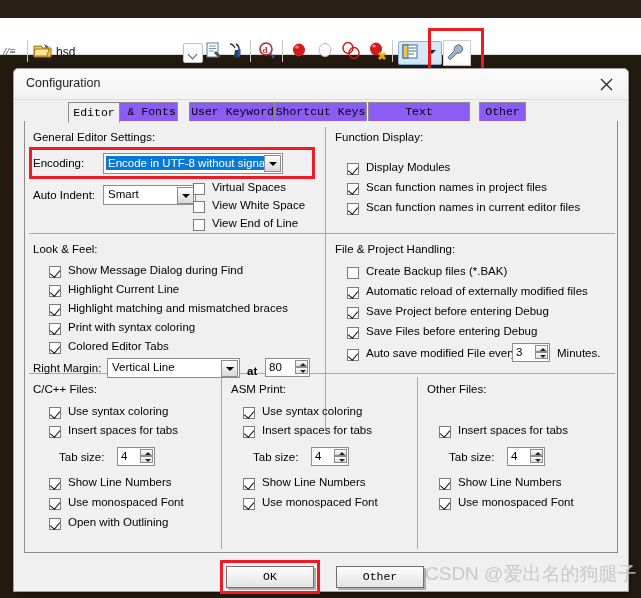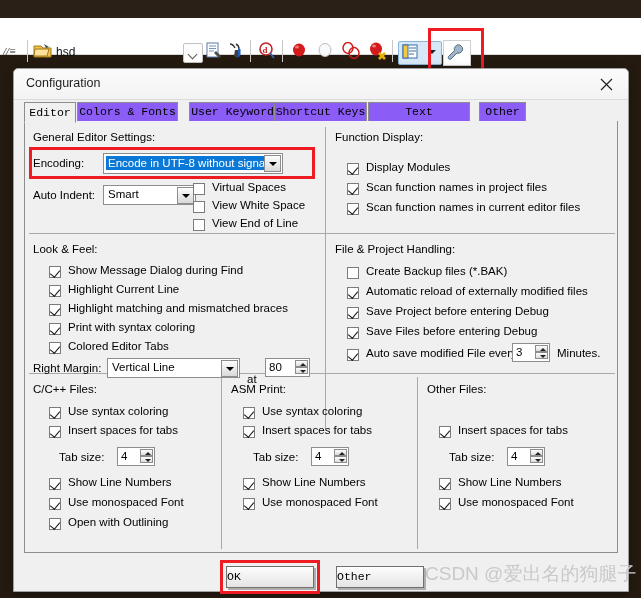--- a/index.html
+++ b/index.html
@@ -34,21 +34,21 @@
     background:linear-gradient(#fbfbfb,#f3f3f3);border-bottom:1px solid #dcdcdc;border-radius:5px 5px 0 0;}
   .dlg-title-text{position:absolute;left:12px;top:7px;font-size:12.5px;color:#1d1d1d;}
   .dlg-close{position:absolute;right:0;top:0;width:44px;height:29px;cursor:default;}
   .dlg-close svg{position:absolute;left:16px;top:9px;}
 
   .tabstrip{position:absolute;left:10px;top:33px;width:594px;height:20px;}
   .tab{position:absolute;top:0;height:19px;box-sizing:border-box;
        border:1px solid #8d8d8d;border-bottom:none;background:#8b5cf6;
        font-family:"Liberation Mono",monospace;font-size:11.5px;color:#000;
        text-align:center;line-height:18px;cursor:default;}
-  .tab.active{background:#f0f0f0;border-bottom:1px solid #f0f0f0;height:21px;line-height:20px;z-index:3;}
+  .tab.active{background:#f0f0f0;border-bottom:1px solid #f0f0f0;height:21px;line-height:20px;z-index:3;margin-left:44px;}
 
   .panel{position:absolute;left:10px;top:52px;width:594px;height:432px;
          box-sizing:border-box;border:1px solid #8d8d8d;border-top:none;background:#f0f0f0;}
 
   
   .hline{position:absolute;height:1px;background:#a8a8a8;}
   .vline{position:absolute;width:1px;background:#a8a8a8;}
 
   .grp-label{position:absolute;font-size:11.5px;color:#000;white-space:nowrap;}
   .lbl{position:absolute;font-size:11.5px;color:#000;white-space:nowrap;}
@@ -74,21 +74,21 @@
   .spin .sbtns{position:absolute;right:1px;top:1px;width:13px;height:15px;}
   .spin .su,.spin .sd{position:absolute;left:0;width:13px;height:7px;
       background:linear-gradient(#fdfdfd,#dcdcdc);border:1px solid #8d8d8d;box-sizing:border-box;}
   .spin .su{top:0;} .spin .sd{top:7px;}
   .spin .su:after{content:"";position:absolute;left:4px;top:2px;border-left:3px solid transparent;border-right:3px solid transparent;border-bottom:3px solid #222;}
   .spin .sd:after{content:"";position:absolute;left:4px;top:2px;border-left:3px solid transparent;border-right:3px solid transparent;border-top:3px solid #222;}
 
   .btn{position:absolute;box-sizing:border-box;height:22px;
        border:1px solid #707070;background:linear-gradient(#fdfdfd,#e4e4e4);
        font-family:"Liberation Mono",monospace;font-size:11.5px;color:#000;
-       text-align:left;line-height:20px;cursor:default;}
+       text-align:center;line-height:20px;cursor:default;}
   .btn.shadow{box-shadow:2px 2px 0 rgba(120,120,120,.55);}
 
   .redbox{position:absolute;box-sizing:border-box;border:3px solid #ee1b22;}
   .watermark{position:absolute;font-size:19px;color:#c9c9c9;white-space:nowrap;
              font-family:"Liberation Sans",sans-serif;}
 </style>
 </head>
 <body>
 
 <div id="app-bg">
@@ -286,21 +286,21 @@
     <div class="cb-row" style="left:24px;top:221px;">
       <span class="cb on"></span>
       <span class="cb-text">Colored Editor Tabs</span>
     </div>
 
     <span class="lbl" style="left:8px;top:241px;">Right Margin:</span>
     <div class="combo" style="left:82px;top:237px;width:133px;">
       <span class="ctext">Vertical Line</span>
       <span class="cbtn"></span>
     </div>
-    <span class="lbl" style="left:222px;top:252px;">at</span>
+    <span class="lbl" style="left:222px;top:244px;font-weight:bold;">at</span>
     <div class="spin" style="left:240px;top:237px;width:45px;">
       <span class="stext">80</span>
       <span class="sbtns">
         <span class="su"></span>
         <span class="sd"></span>
       </span>
     </div>
 
     <span class="grp-label" style="left:310px;top:122px;">File &amp; Project Handling:</span>
     <div class="cb-row" style="left:322px;top:146px;">

